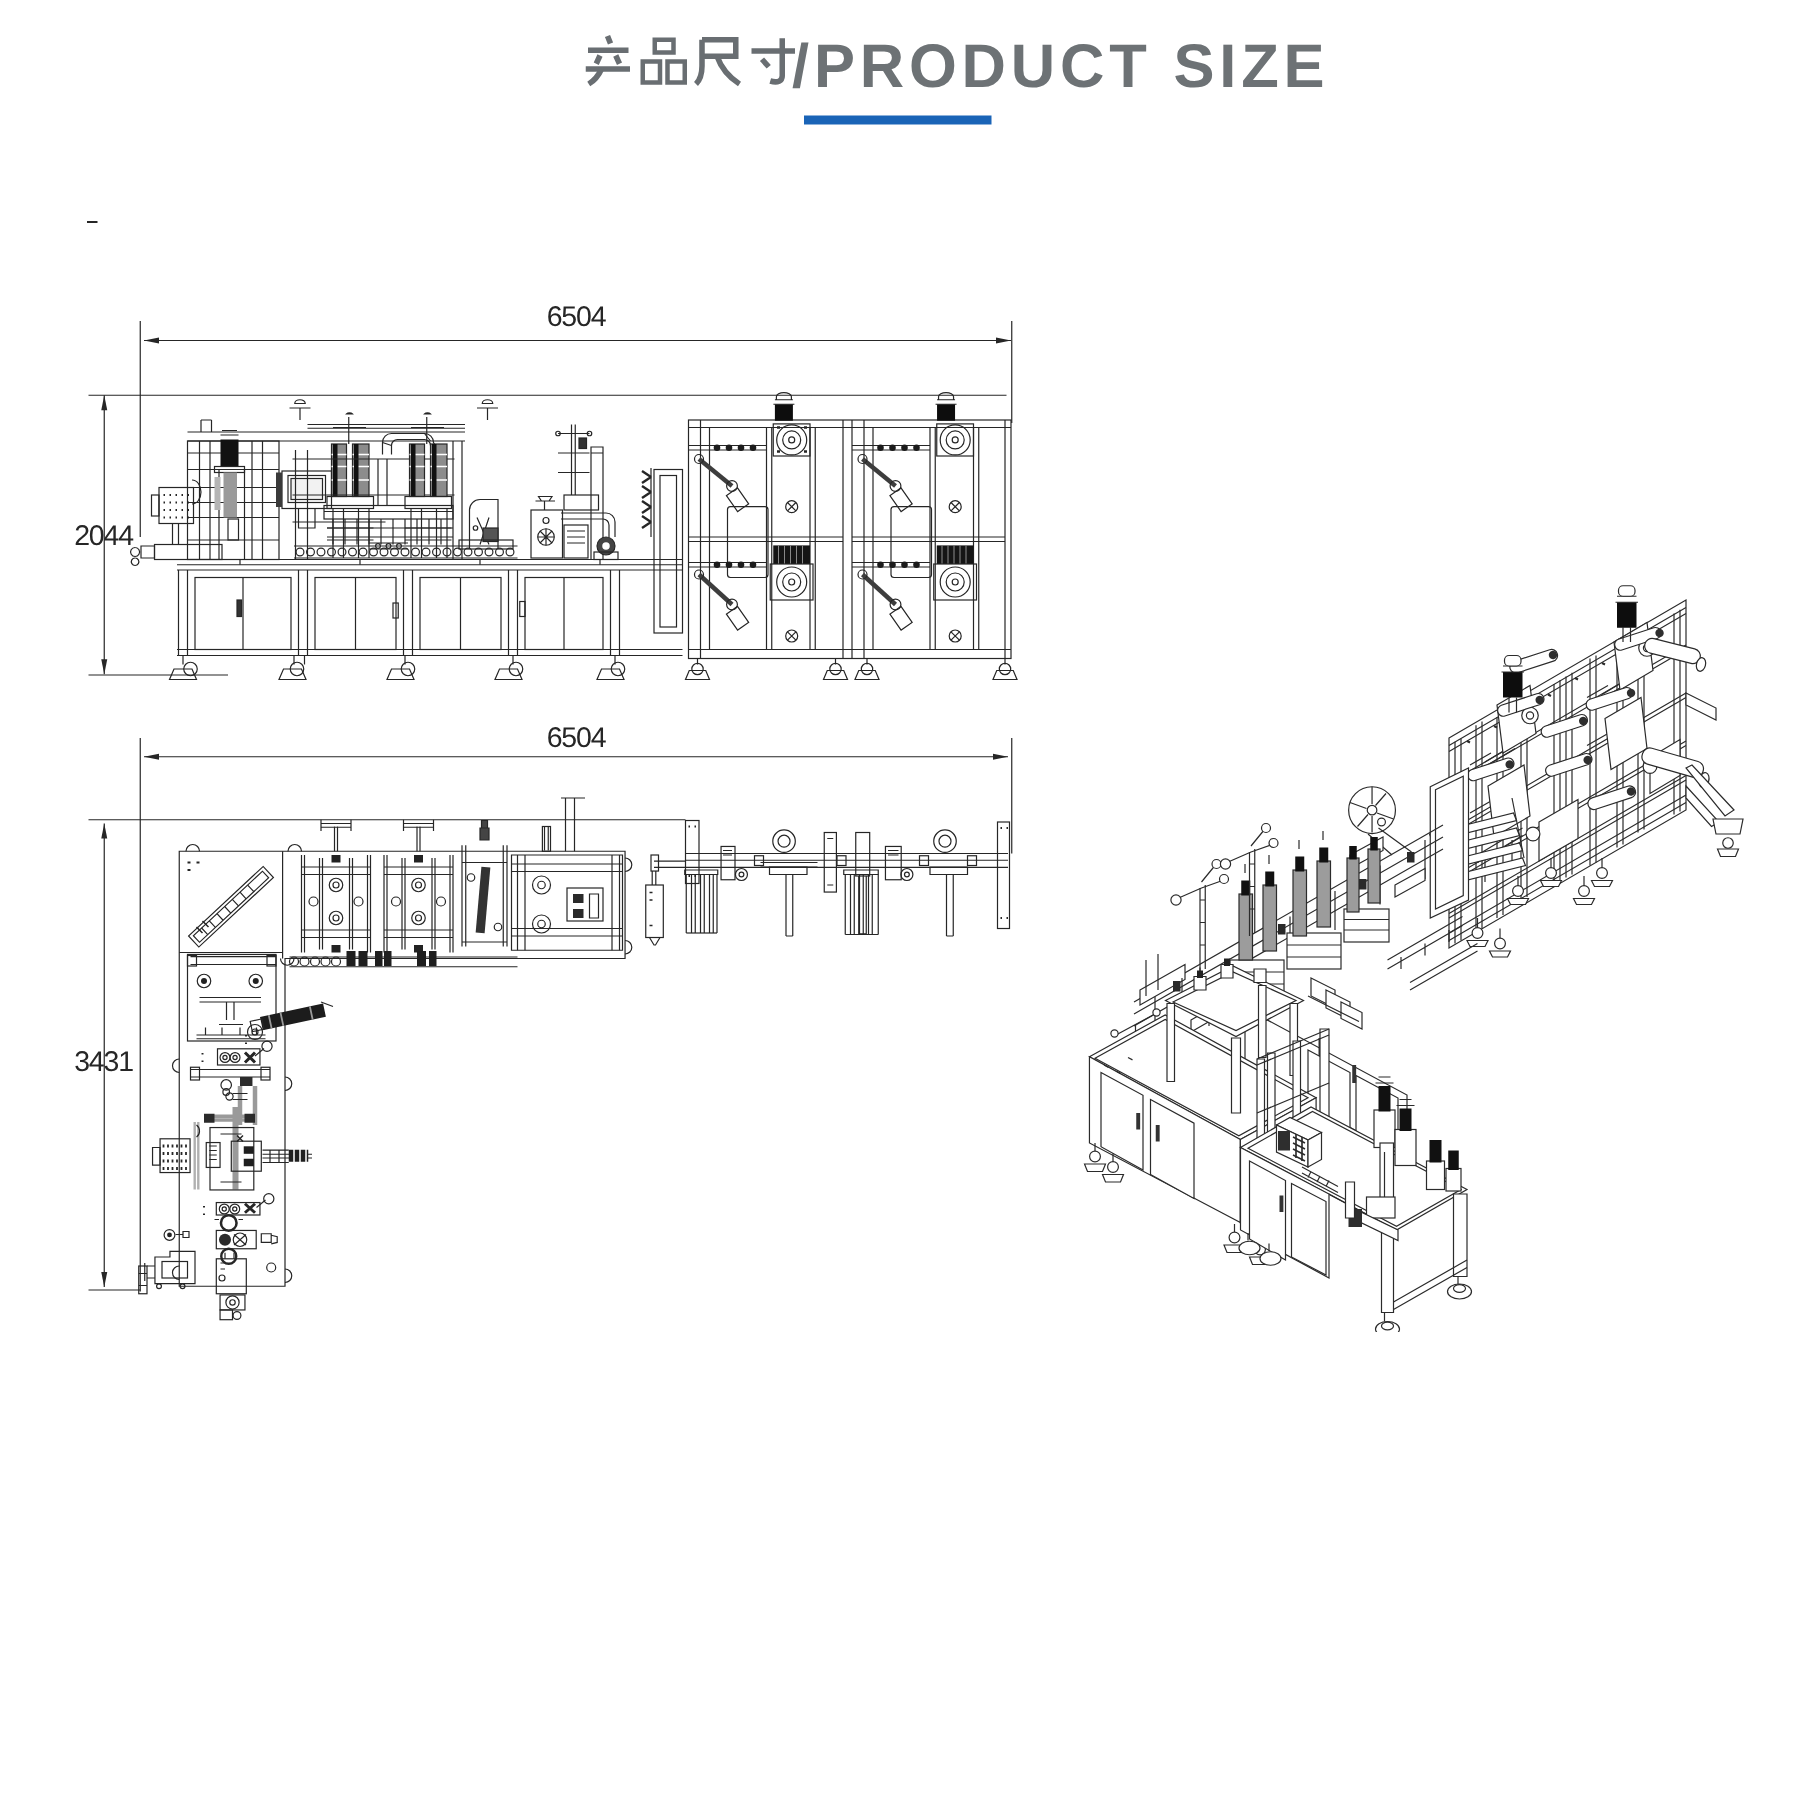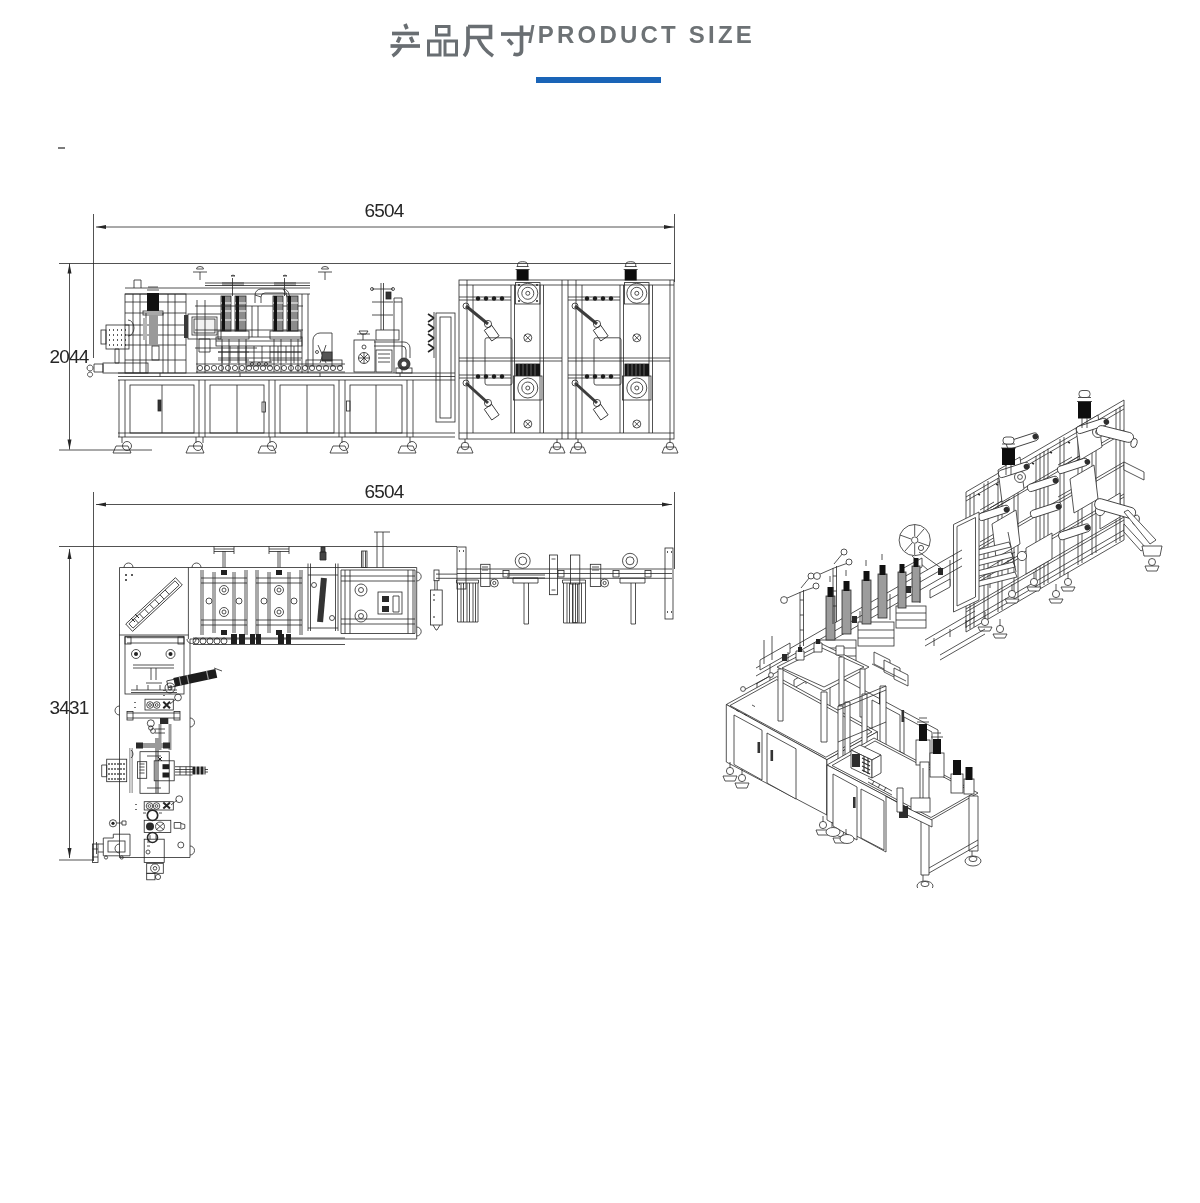--- a/index.html
+++ b/index.html
@@ -34,21 +34,21 @@
       <path d="M15 14.5 C17.5 21.5 23 28.5 30 33"></path>
     </g>
 
     <g transform="translate(111,0)">
       <path d="M1 11 H30"></path>
       <path d="M21.5 2.5 V27.5 C21.5 31 18.5 32.5 13.5 31"></path>
       <path d="M8 16.5 l4.5 5"></path>
     </g>
   </svg>
 
-  <div class="abs" style="left:528px;top:21px;font-size:24px;font-weight:bold;color:#6d7275;letter-spacing:3.2px;font-family:'Liberation Sans',sans-serif;">/PRODUCT SIZE</div>
+  <div class="abs" style="left:528px;top:21px;font-size:41px;font-weight:bold;color:#6d7275;letter-spacing:3.2px;font-family:'Liberation Sans',sans-serif;">/PRODUCT SIZE</div>
 
   <div class="abs" style="left:536px;top:77px;width:125px;height:6px;background:#1a64b7;"></div>
 
   <svg id="front" class="abs" style="left:40px;top:140px;" width="660" height="325" viewBox="40 140 660 325" fill="none" stroke="#262626" stroke-width="0.8">
 
     <path d="M58 148 h7" stroke-width="1.2"></path>
 
     <g>
       <text x="384" y="217" font-size="19" fill="#262626" stroke="none" font-family="Liberation Sans" text-anchor="middle" letter-spacing="-0.8">6504</text>
       <path d="M96 227 H674"></path>

